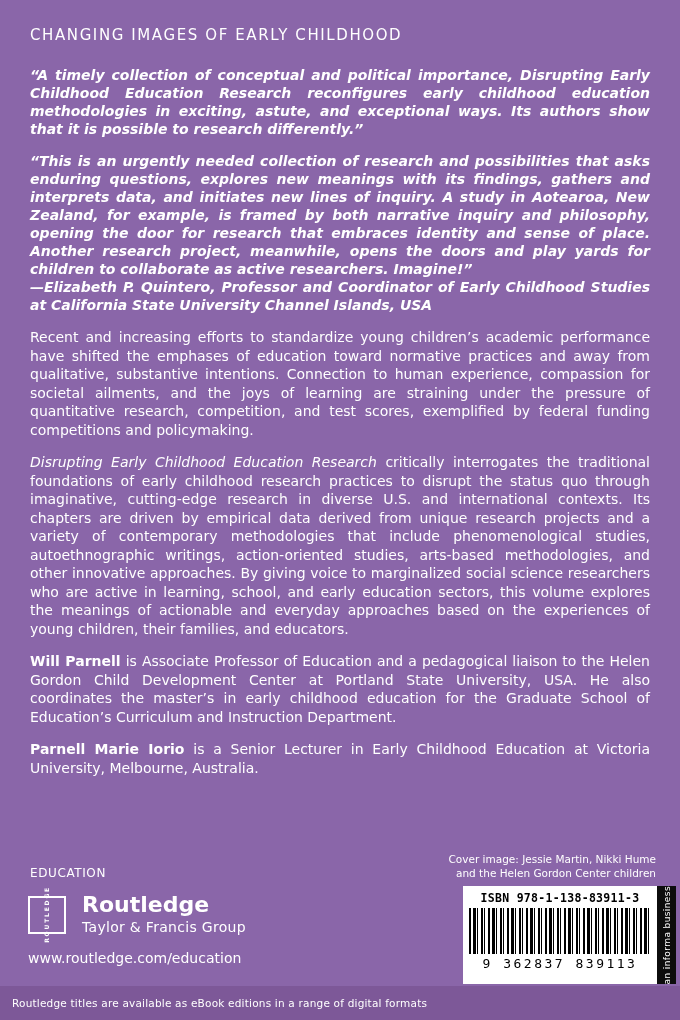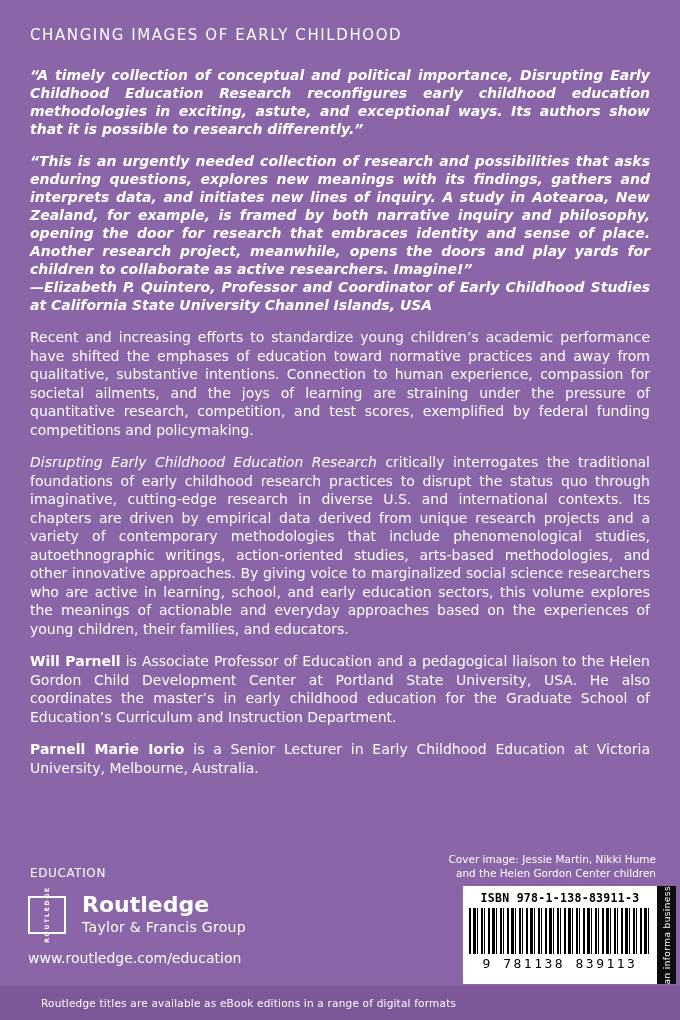--- a/index.html
+++ b/index.html
@@ -77,21 +77,21 @@
   }
   .informa span {
     writing-mode:vertical-rl; transform:rotate(180deg);
     font-size:9px; letter-spacing:0.4px; white-space:nowrap;
   }
 
   .ebook-strip {
     flex:0 0 auto; height:34px;
     background:var(--strip, #7d5898);
     display:flex; align-items:center;
-    padding-left:41px; font-size:10.5px; letter-spacing:0.2px;
+    padding-left:12px; font-size:10.5px; letter-spacing:0.2px;
   }
 </style>
 </head>
 <body>
 
 <div class="page">
 
   <div class="content">
     <p class="series-title">CHANGING IMAGES OF EARLY CHILDHOOD</p>
 
@@ -130,21 +130,21 @@
         <div class="wordmark-name">Routledge</div>
         <div class="wordmark-group">Taylor &amp; Francis Group</div>
       </div>
     </div>
     <div class="website">www.routledge.com/education</div>
 
     <div class="barcode-wrap">
       <div class="barcode-box">
         <div class="isbn-label">ISBN 978-1-138-83911-3</div>
         <div class="bars"></div>
-        <div class="digits">9 781138 839113</div>
+        <div class="digits">9 362837 839113</div>
       </div>
       <div class="informa">
         <span>an informa business</span>
       </div>
     </div>
   </div>
 
   <div class="ebook-strip">
     <span>Routledge titles are available as eBook editions in a range of digital formats</span>
   </div>

